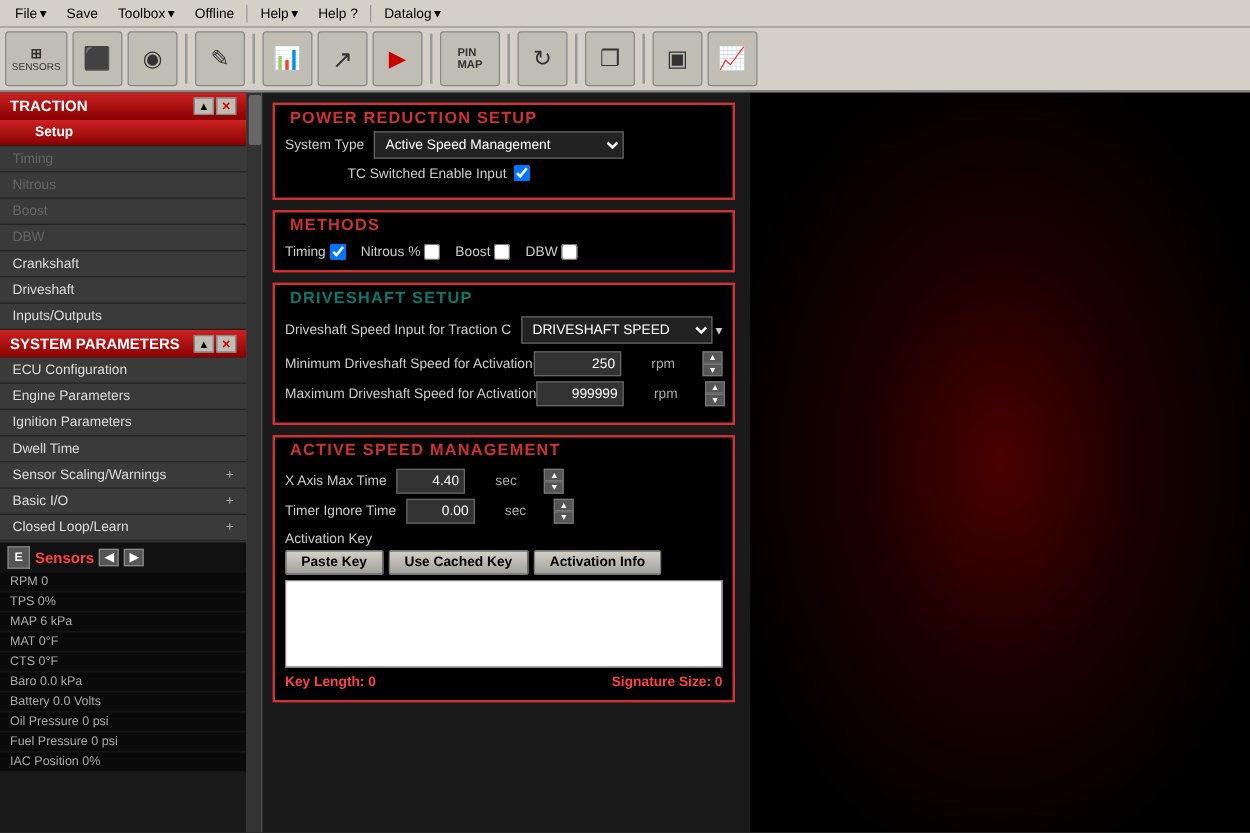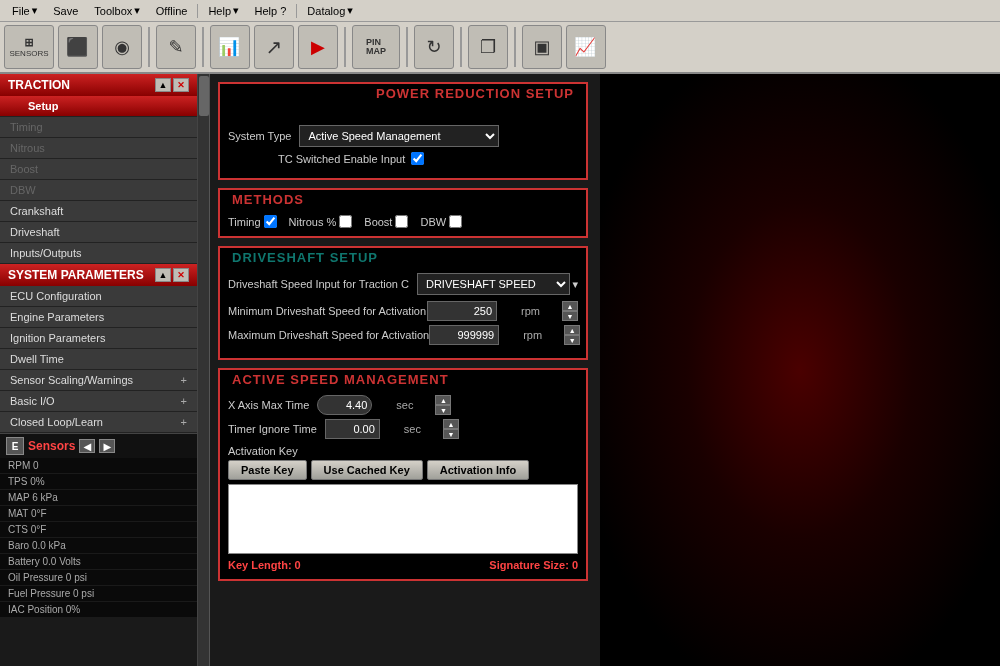--- a/index.html
+++ b/index.html
@@ -481,21 +481,21 @@
   </div>
 
   <div style="width:12px;background:#333;border-right:1px solid #555;position:relative;">
     <div style="width:10px;height:40px;background:#666;margin:2px auto;border-radius:2px;"></div>
   </div>
 
   <div id="main-content">
     <div id="panels-area">
 
       <div class="panel" style="border-color:#cc3333;padding-top:4px;">
-        <div style="position:relative;top:-2px;margin-bottom:22px;text-align:right;">
+        <div style="position:relative;top:-2px;margin-bottom:2px;">
           <span style="color:#cc3333;font-weight:bold;font-size:13px;letter-spacing:1px;background:#000;padding:0 4px;">POWER REDUCTION SETUP</span>
         </div>
 
         <div class="form-row">
           <span class="form-label" style="margin-right:8px;">System Type</span>
           <select class="form-control" style="width:200px;">
             <option>Active Speed Management</option>
             <option>Wheel Slip</option>
             <option>Timer Based</option>
           </select>
@@ -572,21 +572,21 @@
       </div>
 
       <div class="panel" style="border-color:#cc3333;padding-top:4px;">
         <div style="position:relative;top:-2px;margin-bottom:6px;">
           <span style="color:#cc3333;font-weight:bold;font-size:13px;letter-spacing:1px;background:#000;padding:0 4px;">ACTIVE SPEED MANAGEMENT</span>
         </div>
 
         <div class="form-row" style="margin-bottom:4px;">
           <span class="form-label" style="margin-right:8px;white-space:nowrap;">X Axis Max Time</span>
           <div class="spinner-group">
-            <input class="spinner-input" type="text" value="4.40" style="width: 55px; border-radius: 10px;">
+            <input class="spinner-input" type="text" value="4.40" style="width: 55px;">
             <span class="spinner-unit">sec</span>
             <div class="spinner-btns">
               <div class="spinner-btn">▲</div>
               <div class="spinner-btn">▼</div>
             </div>
           </div>
         </div>
 
         <div class="form-row" style="margin-bottom:6px;">
           <span class="form-label" style="margin-right:8px;white-space:nowrap;">Timer Ignore Time</span>

